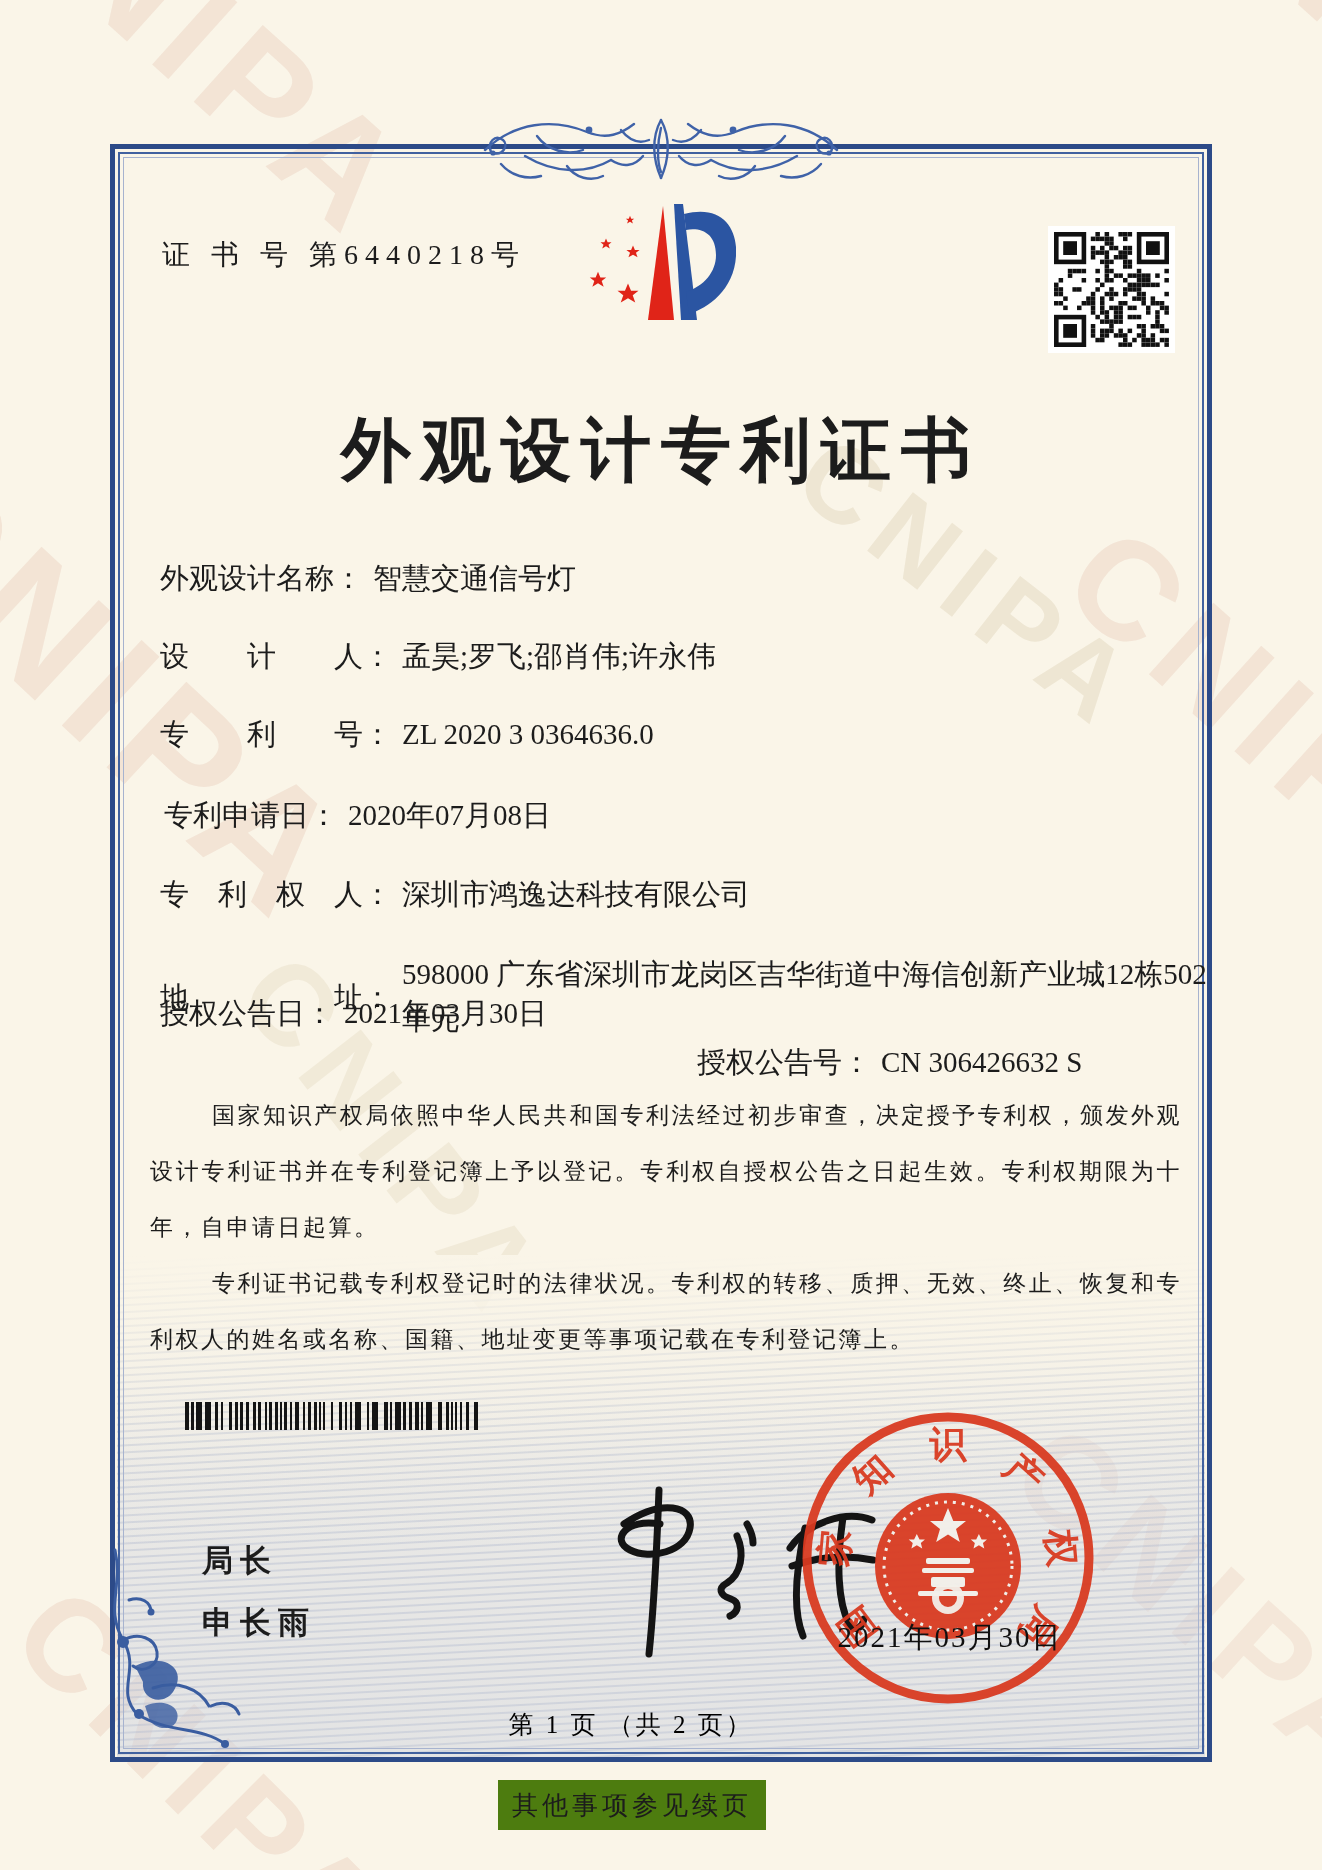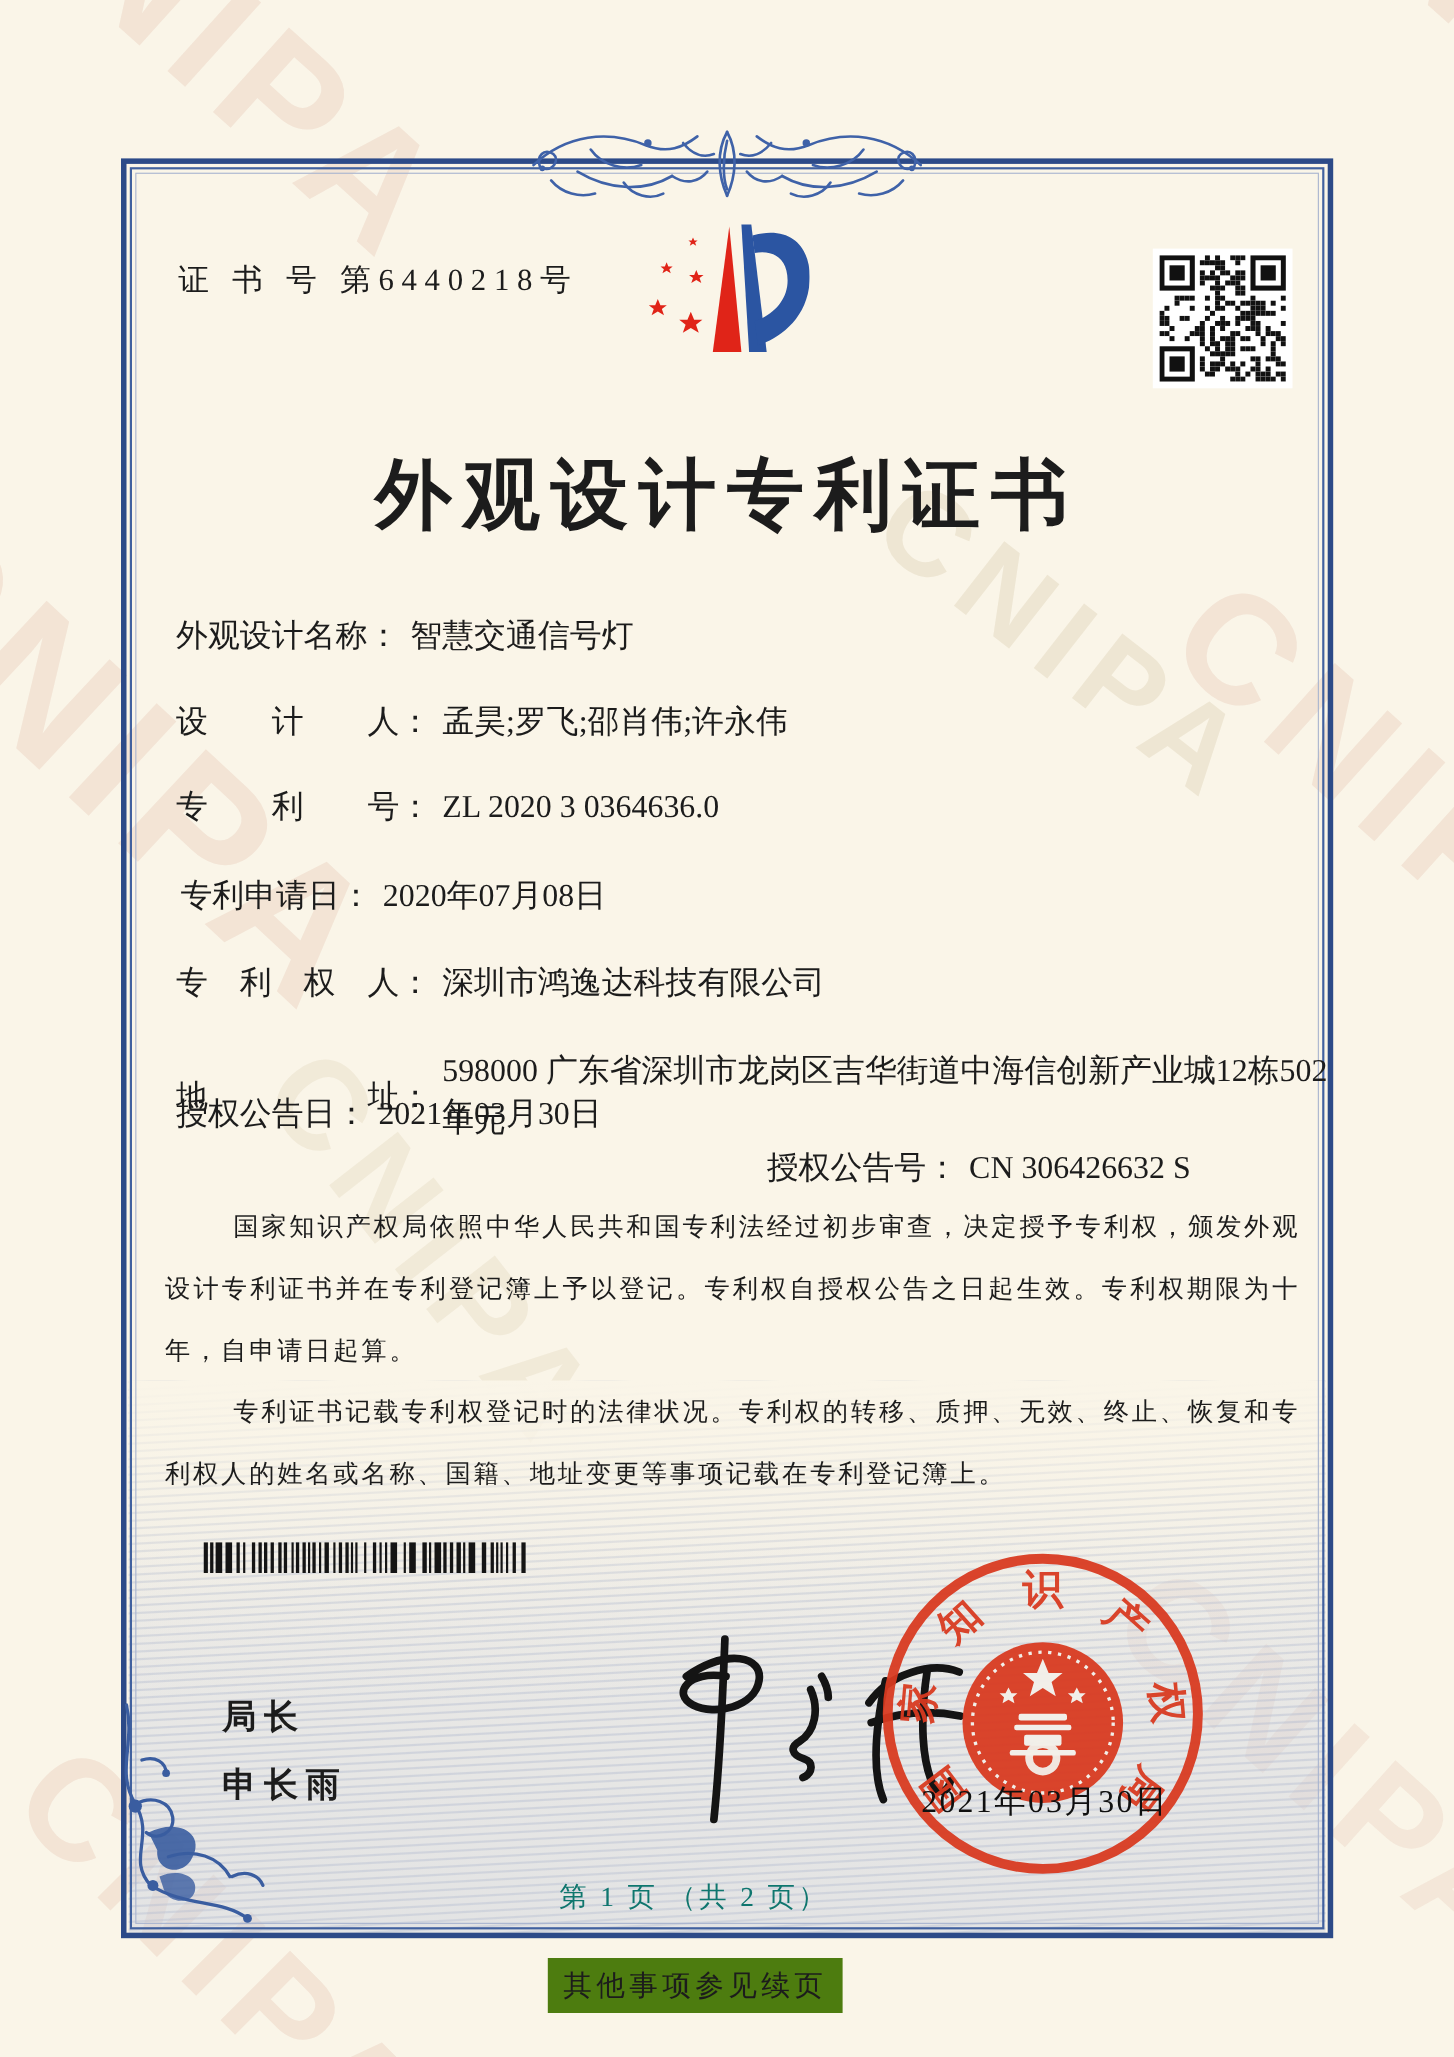--- a/index.html
+++ b/index.html
@@ -51,21 +51,21 @@
   .barcode{position:absolute;left:185px;top:1402px;z-index:5;}
   .director-label{position:absolute;left:202px;top:1540px;font-size:31px;letter-spacing:7px;
     font-family:"Liberation Sans","DejaVu Sans",sans-serif;font-weight:600;z-index:5;}
   .director-name{position:absolute;left:202px;top:1602px;font-size:31px;letter-spacing:7px;
     font-family:"Liberation Sans","DejaVu Sans",sans-serif;font-weight:600;z-index:5;}
   .signature{position:absolute;left:540px;top:1482px;z-index:6;}
   .seal{position:absolute;left:798px;top:1408px;z-index:6;}
   .seal-date{position:absolute;left:770px;top:1618px;width:360px;text-align:center;z-index:7;
     font-size:29px;letter-spacing:2px;color:#101010;}
   .page-info{position:absolute;left:0;right:60px;top:1708px;text-align:center;font-size:25px;
-    letter-spacing:3px;color:#0f766e;z-index:5;}
+    letter-spacing:3px;color:#000000;z-index:5;}
   .cont-note{position:absolute;left:498px;top:1780px;width:268px;height:50px;background:#4d7c0f;
     z-index:4;display:flex;align-items:center;justify-content:center;font-size:26px;letter-spacing:4px;}
   .flourish-top{position:absolute;left:471px;top:106px;z-index:4;}
   .flourish-corner{position:absolute;left:93px;top:1548px;z-index:4;}
 </style>
 </head>
 <body>
 
 <div class="page">
 

